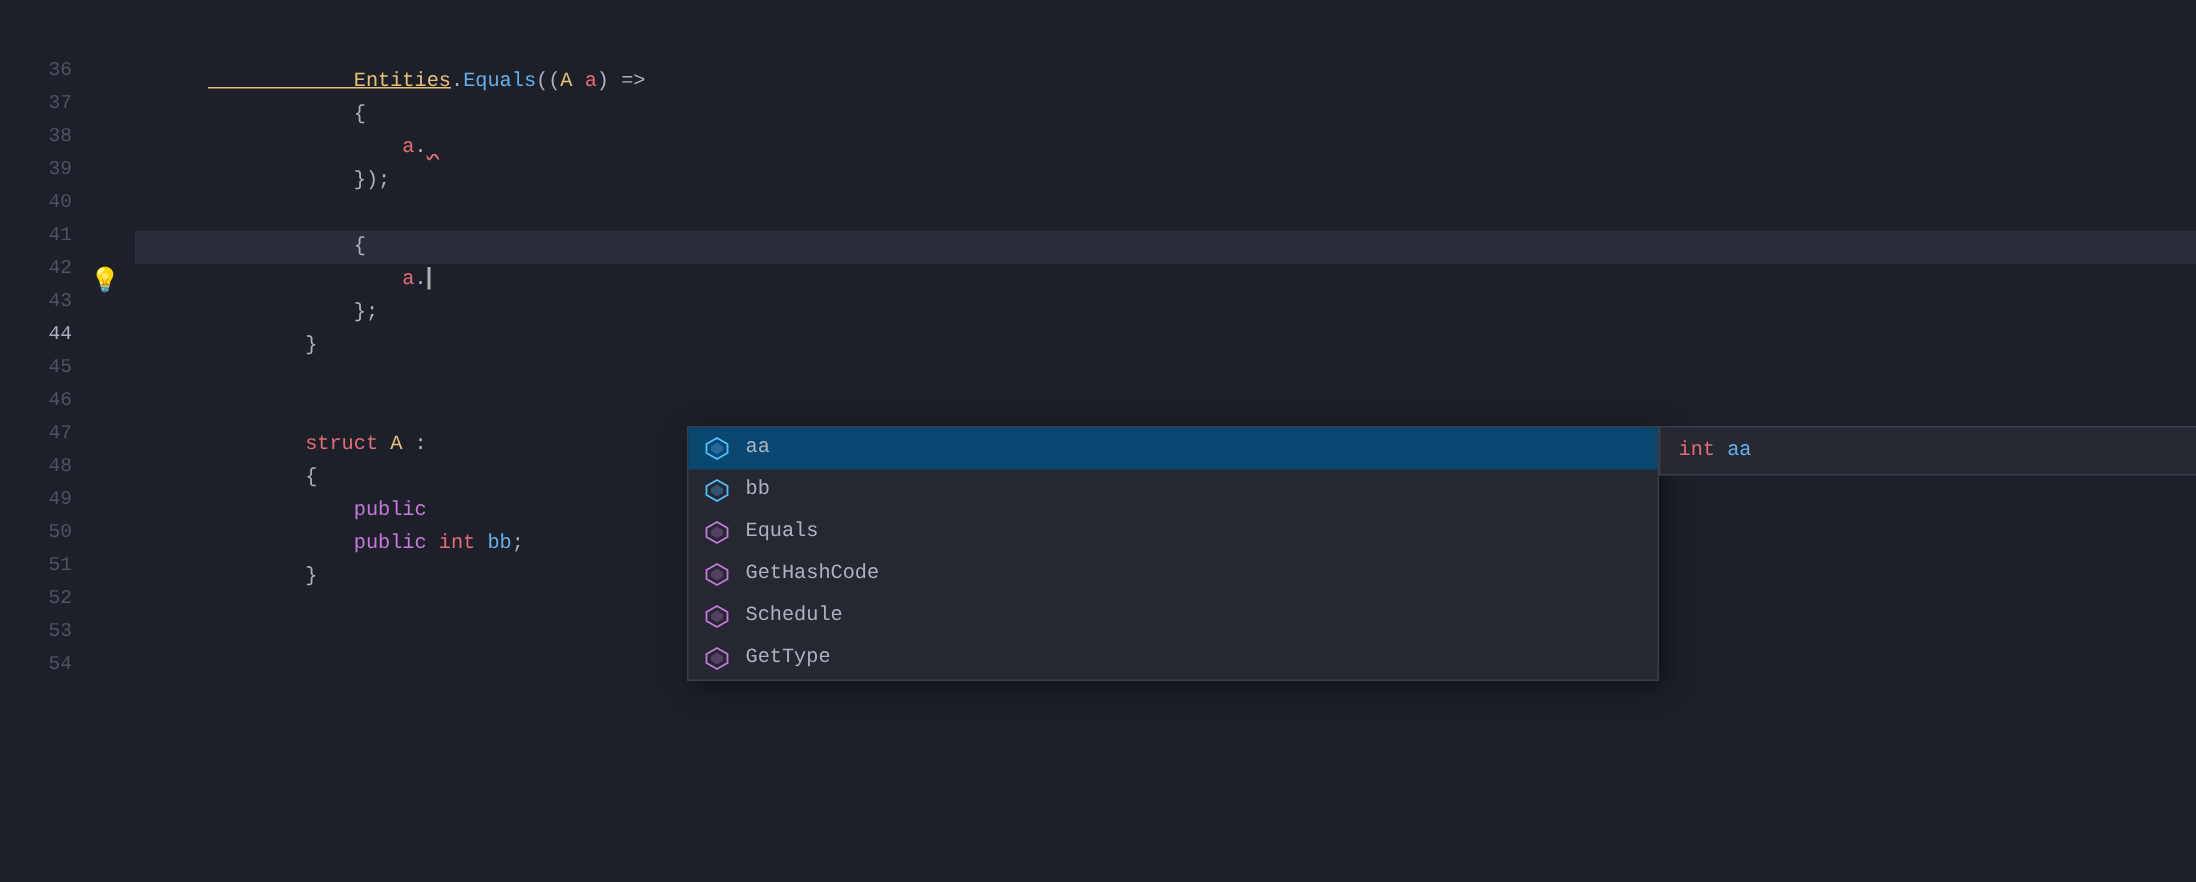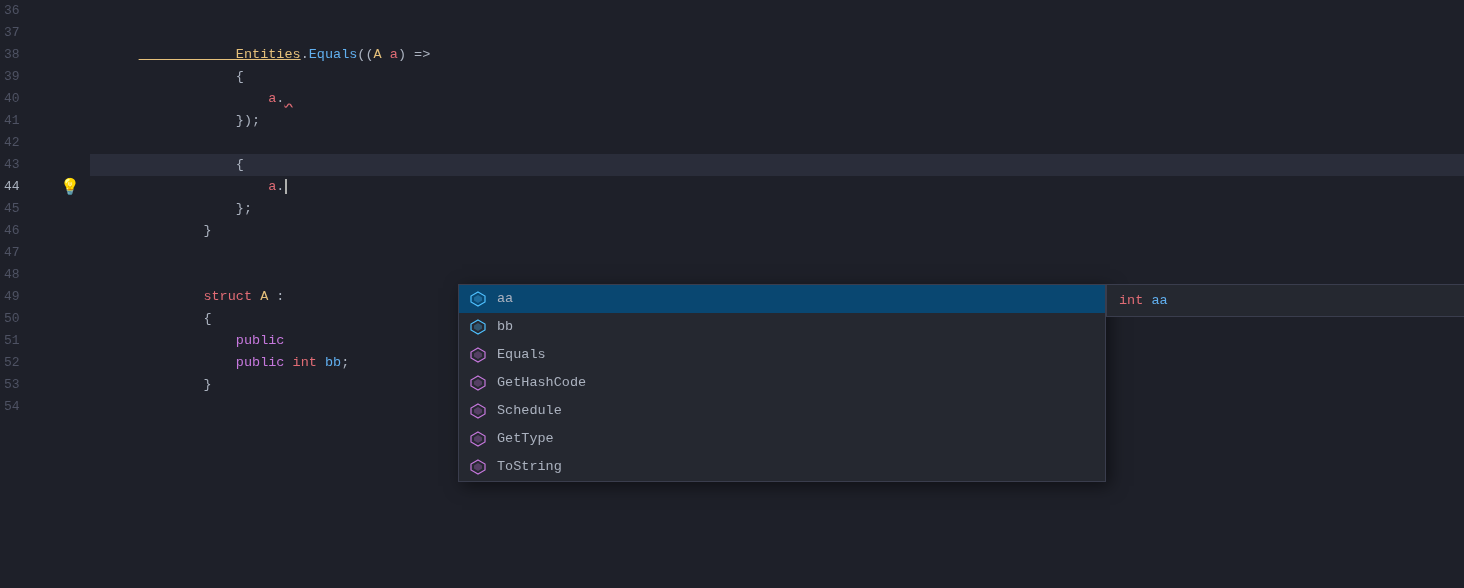--- a/index.html
+++ b/index.html
@@ -22,25 +22,27 @@
       display: flex;
       width: 100%;
       height: 100%;
       position: relative;
     }
 
     .line-numbers {
       width: 60px;
       background-color: #1e2029;
       color: #4e5263;
+      text-align: right;
       padding-right: 12px;
       padding-top: 0;
       user-select: none;
       flex-shrink: 0;
-      padding-left: 4px;
+      padding-left: 16px;
+      margin-top: 36px;
     }
 
     .line-number {
       height: 22px;
       line-height: 22px;
       font-size: 13px;
     }
 
     .line-number.active {
       color: #abb2bf;
@@ -319,29 +321,20 @@
       <div class="autocomplete-item">
         <span class="item-icon">
           <svg width="16" height="16" viewBox="0 0 16 16" fill="none">
             <polygon points="8,1 15,5 15,11 8,15 1,11 1,5" fill="none" stroke="#c678dd" stroke-width="1.2"></polygon>
             <polygon points="8,4 12,6.5 12,9.5 8,12 4,9.5 4,6.5" fill="#c678dd" opacity="0.3"></polygon>
           </svg>
         </span>
         <span class="autocomplete-label">GetType</span>
       </div>
 
-      <div class="autocomplete-item">
-        <span class="item-icon">
-          <svg width="16" height="16" viewBox="0 0 16 16" fill="none">
-            <polygon points="8,1 15,5 15,11 8,15 1,11 1,5" fill="none" stroke="#c678dd" stroke-width="1.2"></polygon>
-            <polygon points="8,4 12,6.5 12,9.5 8,12 4,9.5 4,6.5" fill="#c678dd" opacity="0.3"></polygon>
-          </svg>
-        </span>
-        <span class="autocomplete-label">ToString</span>
-      </div>
     </div>
 
     <div class="info-panel">
       <span class="kw">int</span>
       <span class="op"> </span>
       <span class="blue">aa</span>
     </div>
 
   </div>
 </div>

